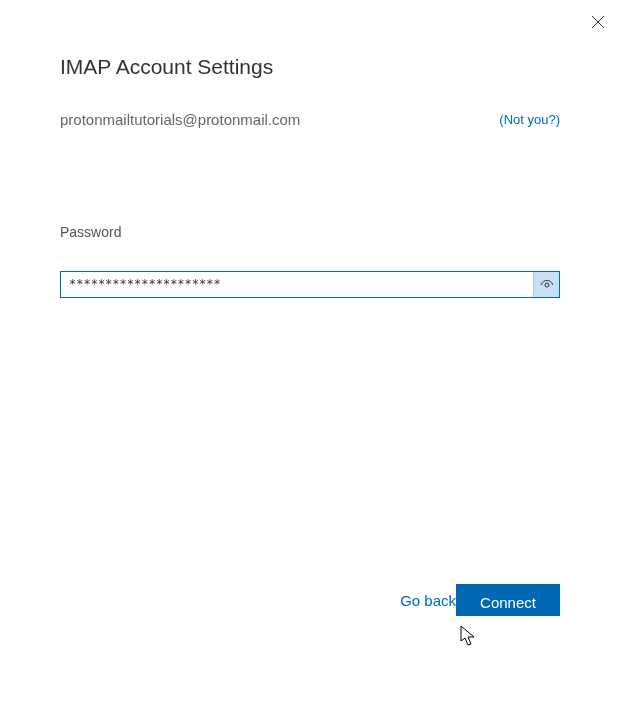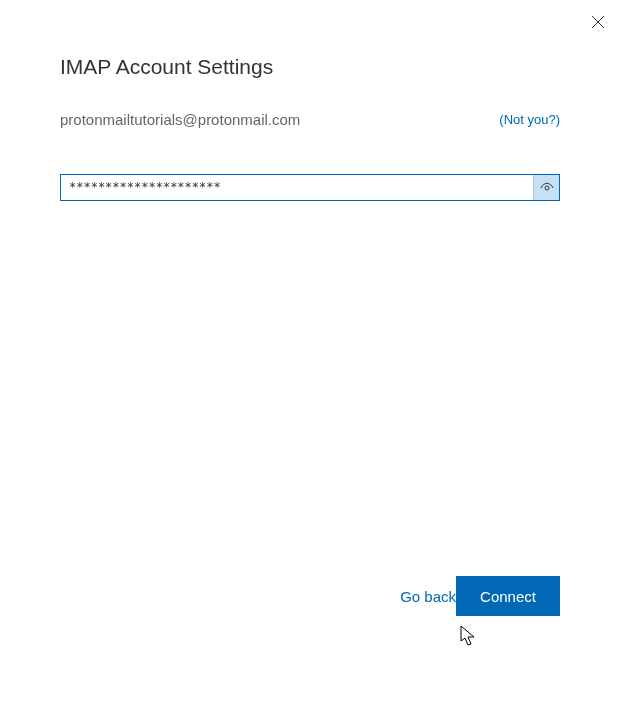--- a/index.html
+++ b/index.html
@@ -40,21 +40,21 @@
     .title {
       font-size: 21px;
       font-weight: 400;
       color: #333333;
       margin-bottom: 8px;
     }
     .email-row {
       display: flex;
       justify-content: space-between;
       align-items: center;
-      margin-bottom: 22px;
+      margin-bottom: 72px;
     }
     .email-text {
       font-size: 15px;
       color: #666666;
       font-weight: 400;
     }
     .not-you-link {
       font-size: 13px;
       color: #0168b5;
       cursor: pointer;
@@ -111,21 +111,21 @@
     }
     .connect-btn {
       background: #0168b5;
       color: #ffffff;
       border: none;
       font-size: 15px;
       padding: 10px 24px;
       cursor: pointer;
       font-family: inherit;
       min-width: 104px;
-      height: 40px;
+      height: 32px;
     }
     .cursor {
       position: absolute;
       left: 460px;
       top: 625px;
       width: 18px;
       height: 22px;
       pointer-events: none;
       z-index: 100;
     }
@@ -140,20 +140,21 @@
   </svg>
 </div>
 
 <div class="content">
   <h1 class="title">IMAP Account Settings</h1>
   <div class="email-row">
     <span class="email-text">protonmailtutorials@protonmail.com</span>
     <a class="not-you-link">(Not you?)</a>
   </div>
 
+  <label class="password-label">Password</label>
   <div class="password-wrapper">
     <input type="text" class="password-input" value="*********************" style="">
     <div class="eye-btn">
       <svg viewBox="0 0 24 24" fill="none">
         <path d="M3 12 C5 7, 9 5, 12 5 C15 5, 19 7, 21 12" stroke="#333" stroke-width="1.5" fill="none"></path>
         <circle cx="12" cy="12" r="3" stroke="#333" stroke-width="1.5" fill="none"></circle>
       </svg>
     </div>
   </div>
 

